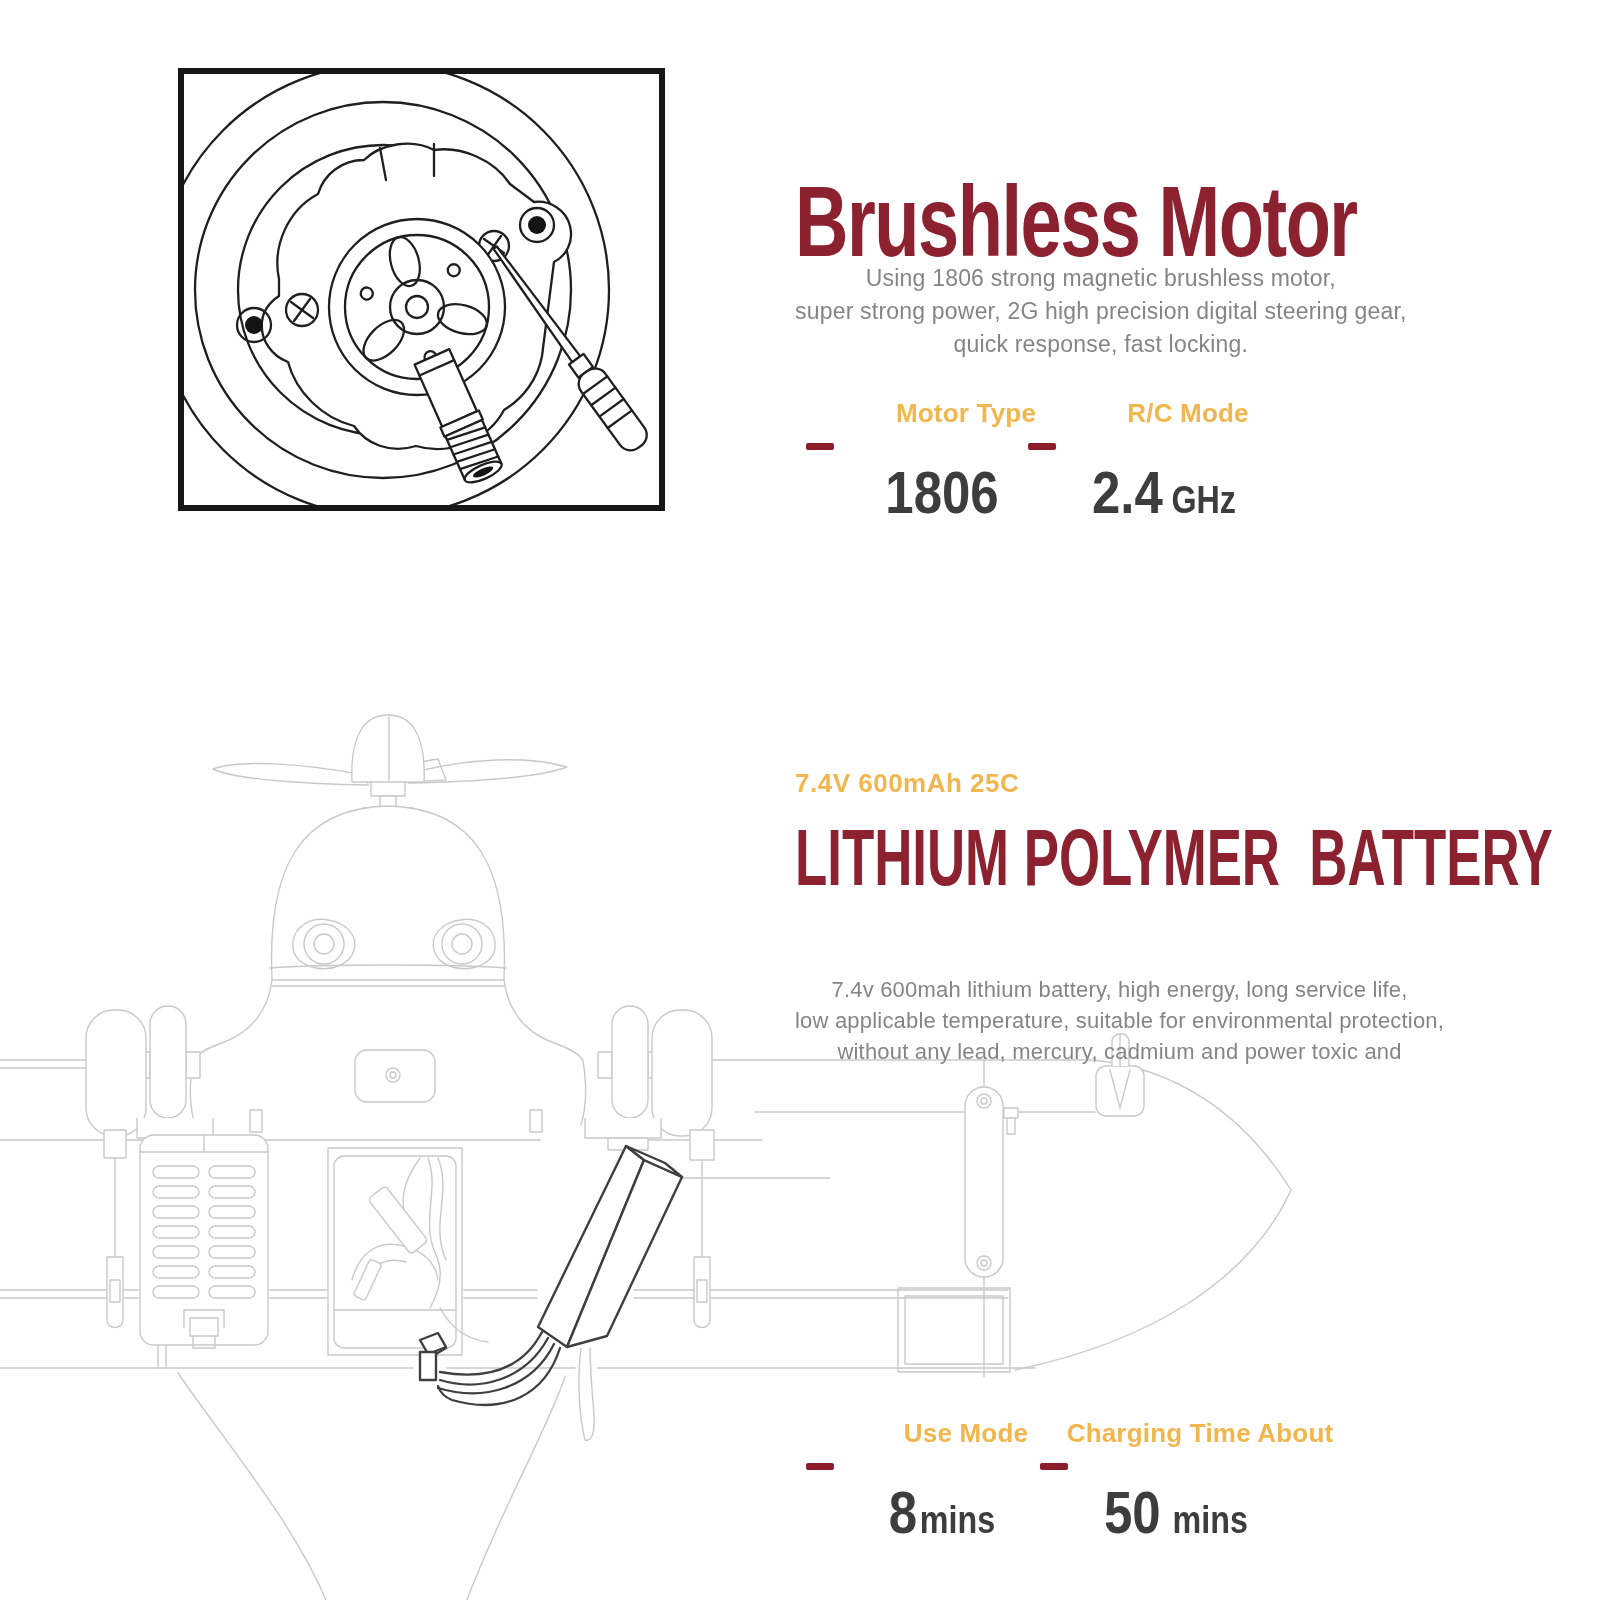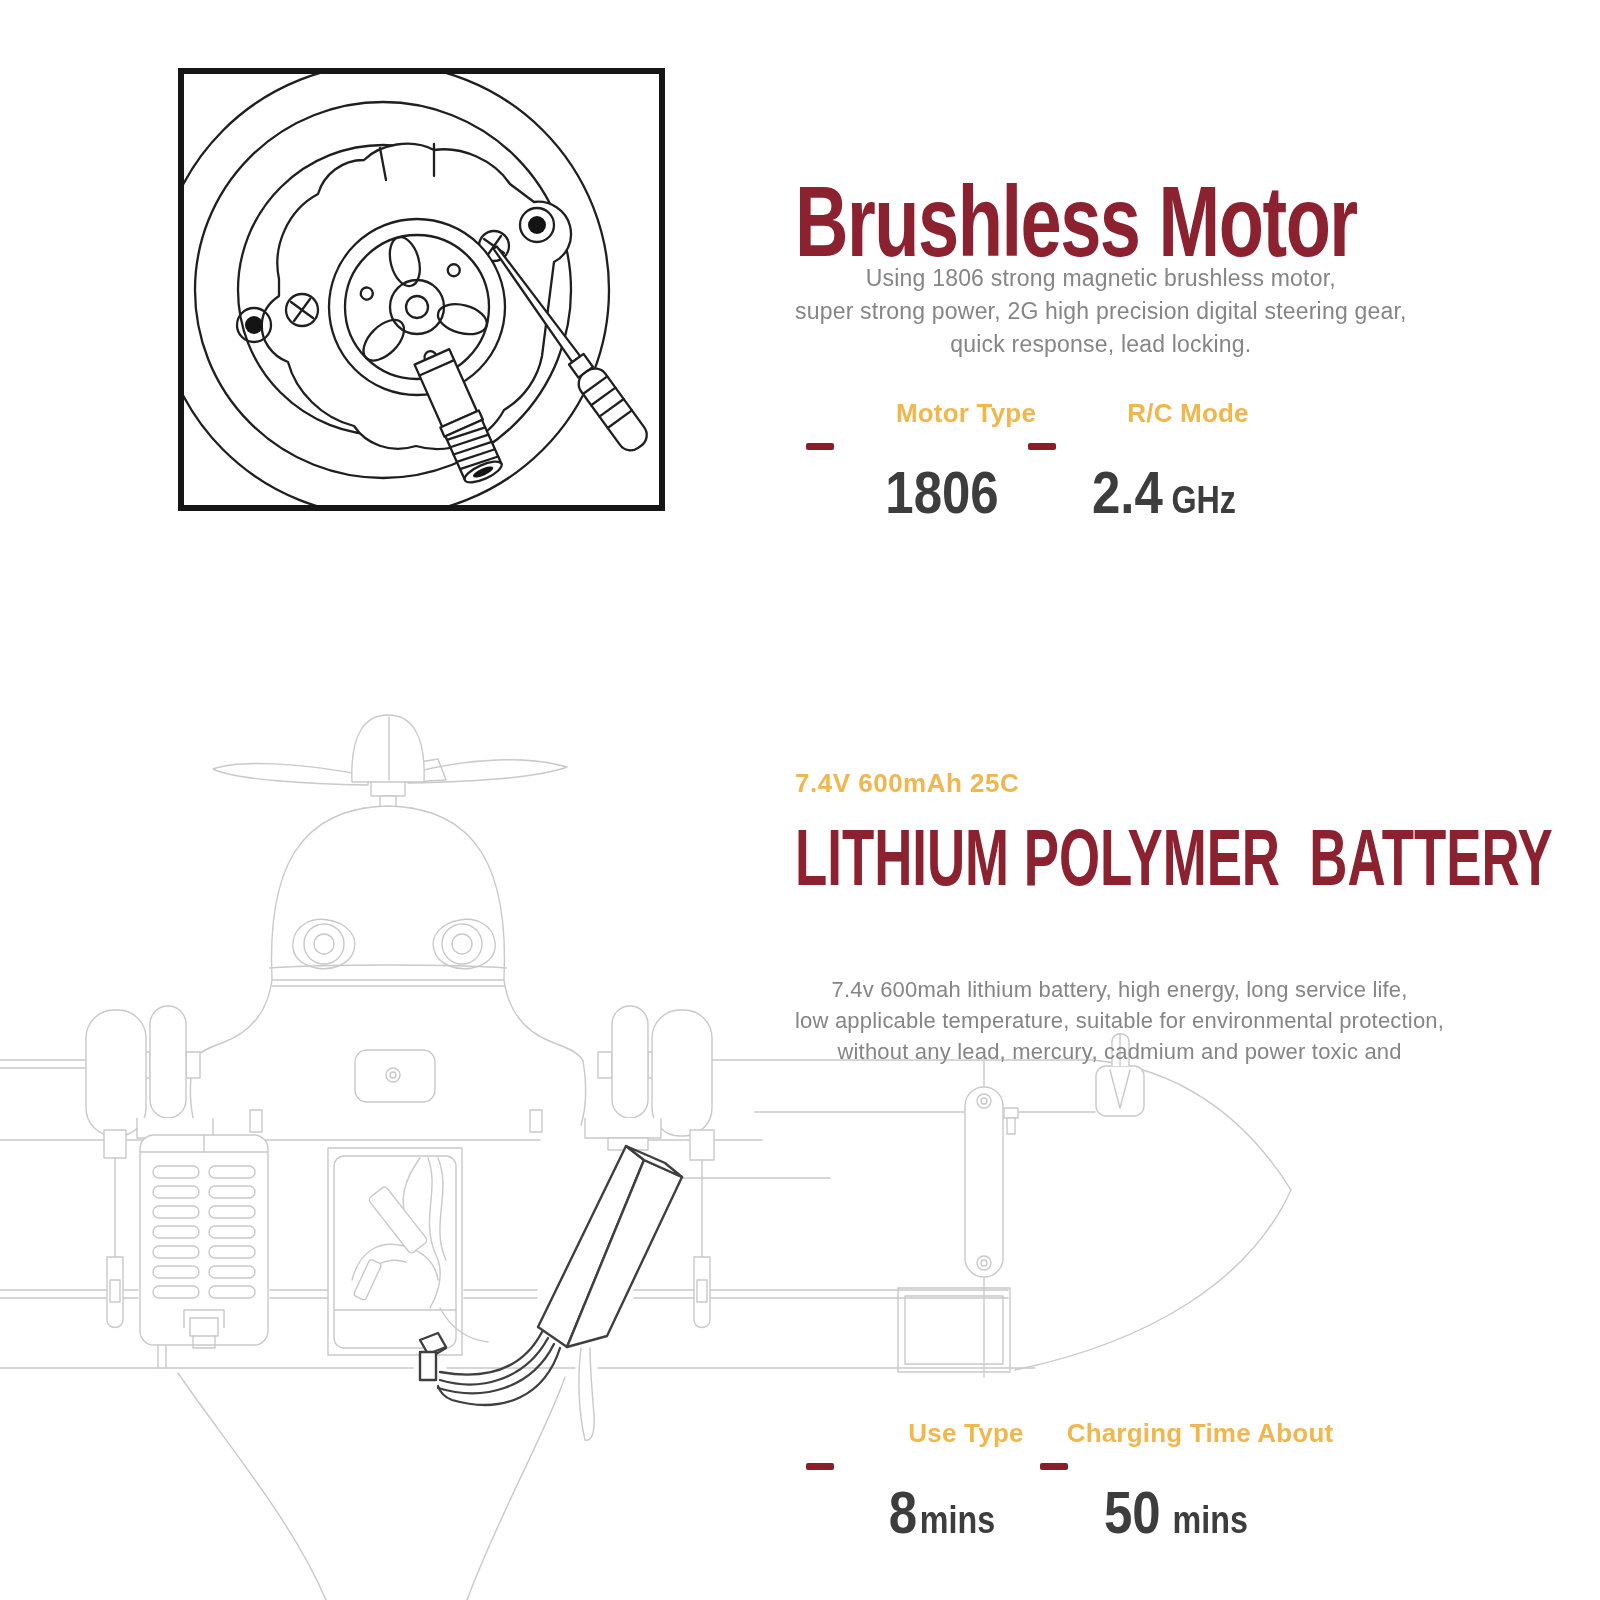--- a/index.html
+++ b/index.html
@@ -296,21 +296,21 @@
       <rect class="dkf" x="420" y="672" width="16" height="28"></rect>
       <line class="dk" x1="436" y1="674" x2="446" y2="668"></line>
     </g>
   </svg>
 
   <h1 class="m-title">Brushless Motor</h1>
 
   <div class="para motor">
     <div>Using 1806 strong magnetic brushless motor,</div>
     <div>super strong power, 2G high precision digital steering gear,</div>
-    <div>quick response, lead locking.</div>
+    <div>quick response, fast locking.</div>
   </div>
 
   <div class="spec" id="spec-motor-type">
     <div class="spec-label">Motor Type</div>
     <div class="spec-dash"></div>
     <div class="spec-value">
       <span class="num">1806</span><span class="unit"></span>
     </div>
   </div>
 
@@ -325,21 +325,21 @@
   <div class="b-kicker">7.4V 600mAh 25C</div>
   <div class="b-title">LITHIUM POLYMER  BATTERY</div>
 
   <div class="para batt">
     <div>7.4v 600mah lithium battery, high energy, long service life,</div>
     <div>low applicable temperature, suitable for environmental protection,</div>
     <div>without any lead, mercury, cadmium and power toxic and</div>
   </div>
 
   <div class="spec" id="spec-use-time">
-    <div class="spec-label">Use Type</div>
+    <div class="spec-label">Use Mode</div>
     <div class="spec-dash"></div>
     <div class="spec-value">
       <span class="num">8</span><span class="unit">mins</span>
     </div>
   </div>
 
   <div class="spec" id="spec-charging">
     <div class="spec-label">Charging Time About</div>
     <div class="spec-dash"></div>
     <div class="spec-value">

